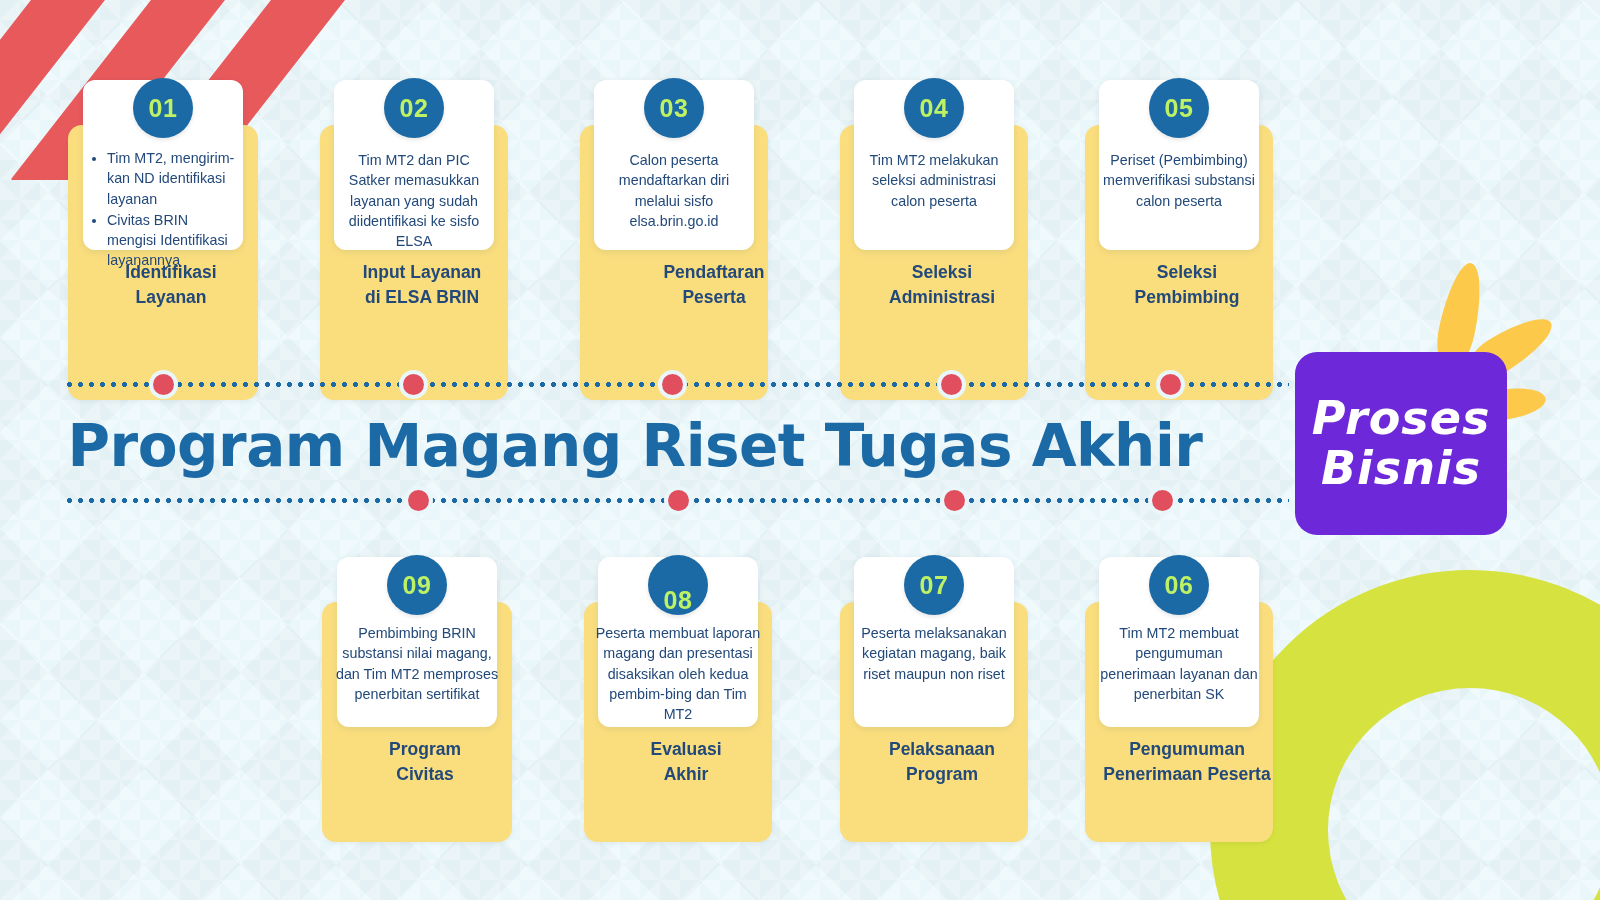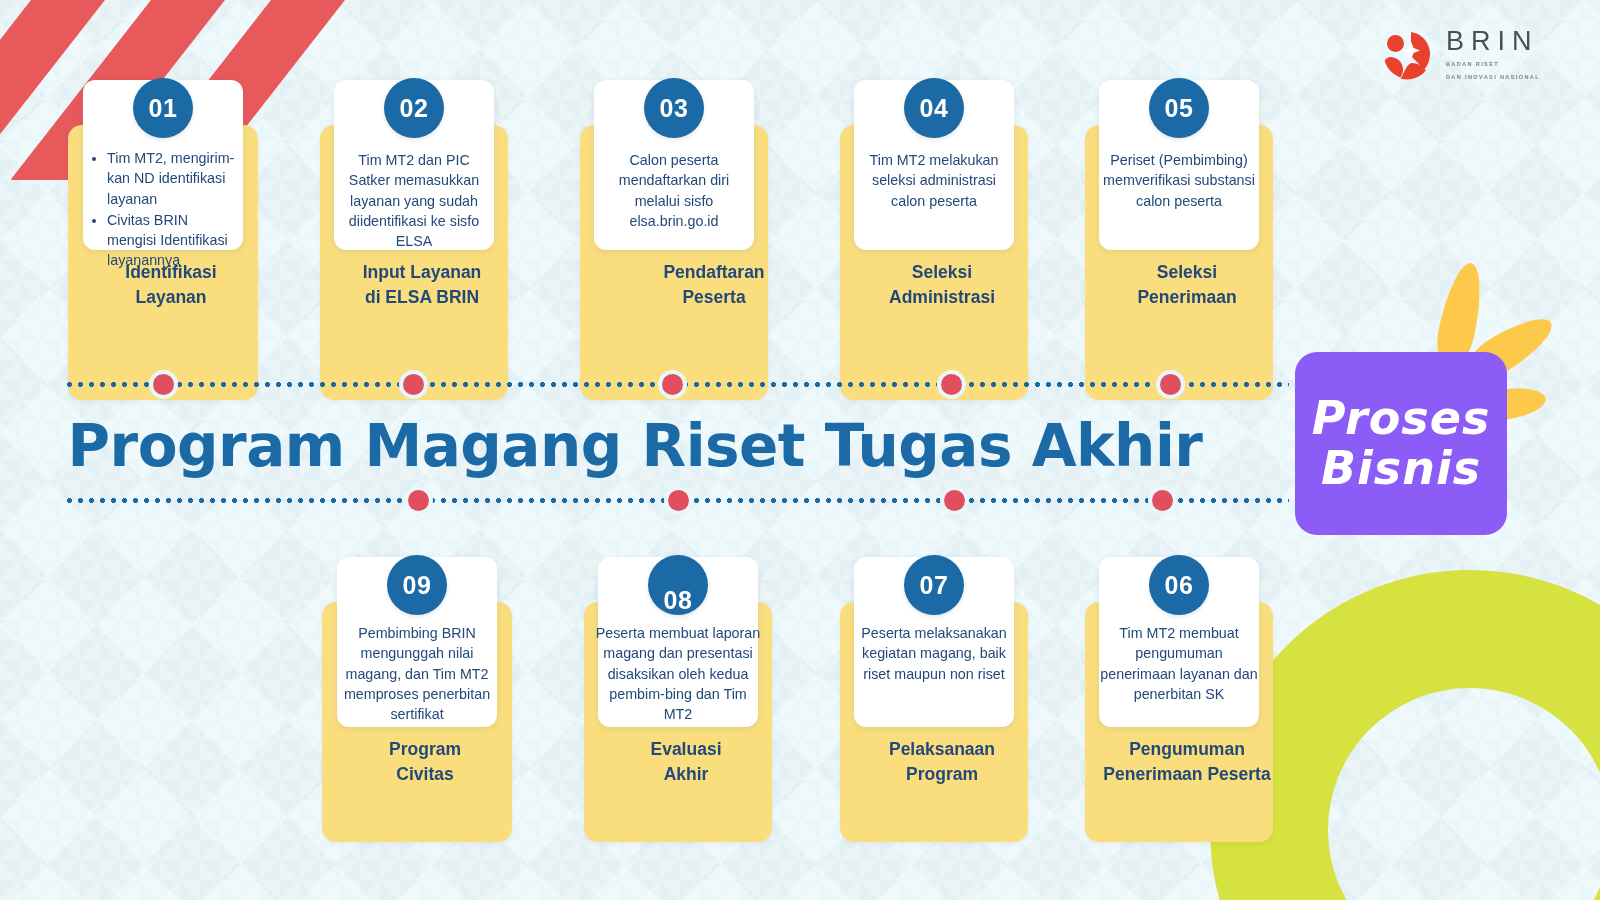--- a/index.html
+++ b/index.html
@@ -45,21 +45,21 @@
   .brin-mark{width:52px;height:52px;position:relative;flex:0 0 auto;}
   .brin-text{display:flex;flex-direction:column;justify-content:center;}
   .brin-word{font-size:27px;letter-spacing:7px;color:#4a4f55;font-weight:400;line-height:1;}
   .brin-sub{font-size:5.6px;letter-spacing:1.35px;color:#7d8288;line-height:1.45;margin-top:5px;font-weight:700;}
 
   
   .card{position:absolute;}
   .card .yellow{position:absolute;background:#fade7e;border-radius:14px;box-shadow:0 2px 5px rgba(0,0,0,.05);}
   .card .white{position:absolute;background:#fff;border-radius:12px;box-shadow:0 2px 7px rgba(40,70,90,.10);}
   .card .num{
-    position:absolute;border-radius:50%;background:#1b6aa5;color:#ffffff;
+    position:absolute;border-radius:50%;background:#1b6aa5;color:#bef264;
     display:flex;align-items:center;justify-content:center;
     font-size:25px;font-weight:700;letter-spacing:.5px;
     box-shadow:0 2px 4px rgba(0,0,0,.10);
   }
   .card .body{
     position:absolute;color:#22497a;font-size:14.3px;line-height:1.42;
     text-align:center;
   }
   .card .body.bullets{text-align:left;}
   .card .body ul{margin:0;padding-left:17px;}
@@ -78,21 +78,21 @@
 
   
   .main-title{
     position:absolute;left:0;right:0;top:412px;text-align:center;
     color:#1b6aa5;font-weight:700;font-size:58px;letter-spacing:-0.5px;
     font-family:"DejaVu Sans","Liberation Sans",sans-serif;
     padding-right:330px;
   }
 
   
-  .badge{position:absolute;left:1295px;top:352px;width:212px;height:183px;background:#8b5cf6;
+  .badge{position:absolute;left:1295px;top:352px;width:212px;height:183px;background:#6d28d9;
      border-radius:22px;display:flex;flex-direction:column;align-items:center;justify-content:center;
      z-index:5;}
   .badge span{color:#fff;font-weight:700;font-size:46px;line-height:1.08;font-style:italic;
      font-family:"DejaVu Sans","Liberation Sans",sans-serif;letter-spacing:1px;}
   .splash{position:absolute;background:#fcc94a;z-index:4;}
   .sp1{left:1442px;top:262px;width:36px;height:108px;border-radius:50% 50% 50% 50%/65% 65% 35% 35%;transform:rotate(12deg);}
   .sp2{left:1492px;top:300px;width:36px;height:96px;border-radius:50% 50% 50% 50%/65% 65% 35% 35%;transform:rotate(58deg);}
   .sp3{left:1500px;top:372px;width:30px;height:62px;border-radius:50% 50% 50% 50%/65% 65% 35% 35%;transform:rotate(82deg);}
 </style>
 </head>
@@ -104,37 +104,20 @@
   <div class="bg-diamonds"></div>
 
   <div>
     <div class="stripe s1"></div>
     <div class="stripe s2"></div>
     <div class="stripe s3"></div>
   </div>
 
   <div class="green-arc"></div>
 
-  <div class="brin-logo">
-    <div class="brin-mark">
-      <svg viewBox="0 0 52 52" width="52" height="52" aria-hidden="true">
-        <path d="M26 2a24 24 0 0 1 0 48 24 24 0 0 1 0-48z" fill="none"></path>
-        <path d="M30 3c11 1.5 19 11 19 22 0 6-2.2 11.4-5.8 15.6L30 27V3z" fill="#e8412e"></path>
-        <circle cx="14.5" cy="14.5" r="8.5" fill="#e8412e"></circle>
-        <path d="M9 28c7 0 13 5.2 13 12.5 0 3.2-1 5.8-2.6 7.9C11.9 46 5.8 39.6 3.6 31.6 5.3 29.3 7 28 9 28z" fill="#e8412e"></path>
-        <path d="M31 34c6 0 11 3 13.8 7.6C40.4 47.1 33.6 50.5 26 50.5c-2.2 0-4.3-.3-6.3-.8C22.4 45.8 25.6 34 31 34z" fill="#e8412e"></path>
-        <path d="M30 12.5l2.6 6.4 6.4 2.6-6.4 2.6L30 30.5l-2.6-6.4L21 21.5l6.4-2.6L30 12.5z" fill="#fff"></path>
-      </svg>
-    </div>
-    <div class="brin-text">
-      <div class="brin-word">BRIN</div>
-      <div class="brin-sub">BADAN RISET</div>
-      <div class="brin-sub">DAN INOVASI NASIONAL</div>
-    </div>
-  </div>
 
   <div class="card" style="left:68px;top:80px;">
     <div class="yellow" style="left:0;top:45px;width:190px;height:275px;"></div>
     <div class="white" style="left:15px;top:0;width:160px;height:170px;"></div>
     <div class="num" style="left:65px;top:-2px;width:60px;height:60px;">
         <span>01</span>
       </div>
     <div class="body bullets" style="left:22px;top:68px;width:148px;">
       <ul>
         <li>Tim MT2, mengirim-kan ND identifikasi layanan</li>
@@ -188,21 +171,21 @@
 
   <div class="card" style="left:1085px;top:80px;">
     <div class="yellow" style="left:0;top:45px;width:188px;height:275px;"></div>
     <div class="white" style="left:14px;top:0;width:160px;height:170px;"></div>
     <div class="num" style="left:64px;top:-2px;width:60px;height:60px;">
         <span>05</span>
       </div>
     <div class="body" style="left:16px;top:70px;width:156px;">Periset (Pembimbing) memverifikasi substansi calon peserta</div>
     <div class="label" style="left:0;top:180px;width:188px;">
       <div>Seleksi</div>
-      <div>Penerimaan</div>
+      <div>Pembimbing</div>
     </div>
   </div>
 
   <div>
     <div class="dotline" style="left:64px;top:382px;width:1225px;"></div>
     <div class="node" style="left:153px;top:374px;"></div>
     <div class="node" style="left:403px;top:374px;"></div>
     <div class="node" style="left:662px;top:374px;"></div>
     <div class="node" style="left:941px;top:374px;"></div>
     <div class="node" style="left:1160px;top:374px;"></div>
@@ -225,21 +208,21 @@
     <span>Proses</span>
     <span>Bisnis</span>
   </div>
 
   <div class="card" style="left:322px;top:557px;">
     <div class="yellow" style="left:0;top:45px;width:190px;height:240px;"></div>
     <div class="white" style="left:15px;top:0;width:160px;height:170px;"></div>
     <div class="num" style="left:65px;top:-2px;width:60px;height:60px;">
         <span>09</span>
       </div>
-    <div class="body" style="left:10px;top:66px;width:170px;">Pembimbing BRIN mengunggah nilai magang, dan Tim MT2 memproses penerbitan sertifikat</div>
+    <div class="body" style="left:10px;top:66px;width:170px;">Pembimbing BRIN substansi nilai magang, dan Tim MT2 memproses penerbitan sertifikat</div>
     <div class="label" style="left:0;top:180px;width:190px;">
       <div>Program</div>
       <div>Civitas</div>
     </div>
   </div>
 
   <div class="card" style="left:584px;top:557px;">
     <div class="yellow" style="left:0;top:45px;width:188px;height:240px;"></div>
     <div class="white" style="left:14px;top:0;width:160px;height:170px;"></div>
     <div class="num" style="left:64px;top:-2px;width:60px;height:60px;align-items:flex-end;">

